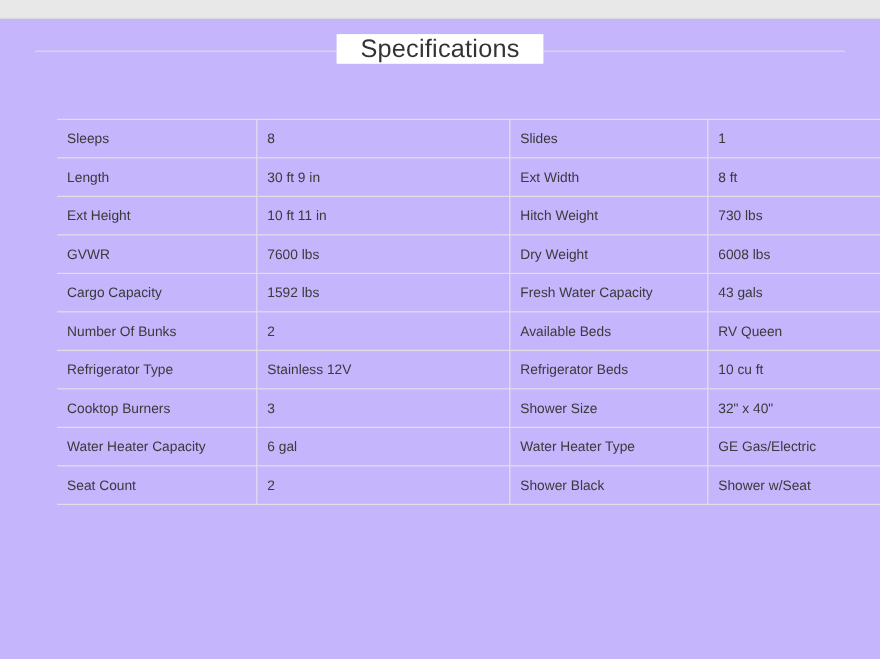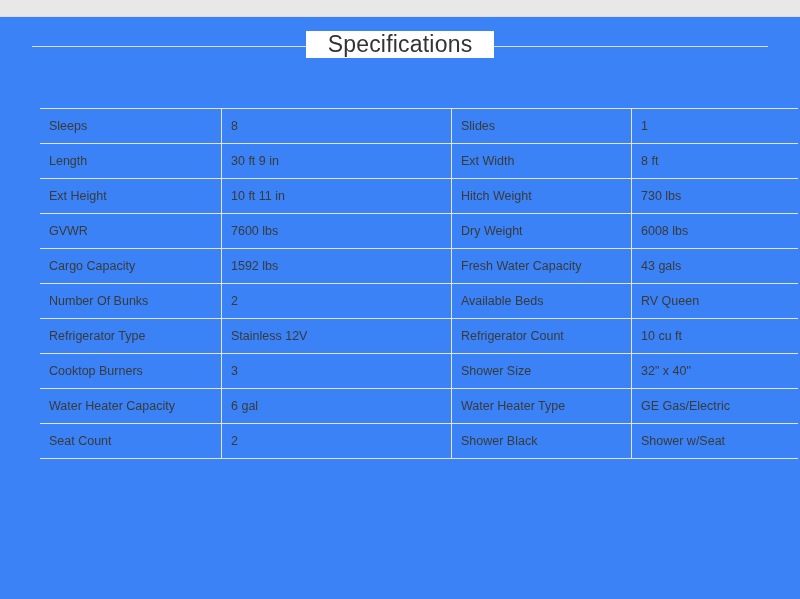--- a/index.html
+++ b/index.html
@@ -11,21 +11,21 @@
     height: 599px;
     background: #ffffff;
     font-family: "Liberation Sans", sans-serif;
     color: #333333;
     overflow: hidden;
   }
   .page {
     position: relative;
     width: 800px;
     height: 599px;
-    background: #3b82f6;
+    background: #c4b5fd;
   }
   .top-band {
     position: absolute;
     top: 0;
     left: 0;
     width: 800px;
     height: 16px;
     background: #e8e8e8;
     border-bottom: 1px solid #dddddd;
   }
@@ -53,21 +53,21 @@
     background: #ffffff;
     padding: 0 22px;
     font-size: 23px;
     font-weight: 400;
     color: #333333;
     letter-spacing: 0.2px;
   }
   .spec-table-wrap {
     position: absolute;
     top: 108px;
-    left: 40px;
+    left: 52px;
     width: 719px;
   }
   table.spec-table {
     border-collapse: collapse;
     width: 719px;
     table-layout: fixed;
     font-size: 12.5px;
   }
   table.spec-table td {
     border-bottom: 1px solid #e4e4e4;
@@ -153,21 +153,21 @@
         </tr>
         <tr>
           <td class="label-cell">Number Of Bunks</td>
           <td class="value-cell">2</td>
           <td class="label-cell second">Available Beds</td>
           <td class="value-cell second last">RV Queen</td>
         </tr>
         <tr>
           <td class="label-cell">Refrigerator Type</td>
           <td class="value-cell">Stainless 12V</td>
-          <td class="label-cell second">Refrigerator Count</td>
+          <td class="label-cell second">Refrigerator Beds</td>
           <td class="value-cell second last">10 cu ft</td>
         </tr>
         <tr>
           <td class="label-cell">Cooktop Burners</td>
           <td class="value-cell">3</td>
           <td class="label-cell second">Shower Size</td>
           <td class="value-cell second last">32" x 40"</td>
         </tr>
         <tr>
           <td class="label-cell">Water Heater Capacity</td>

